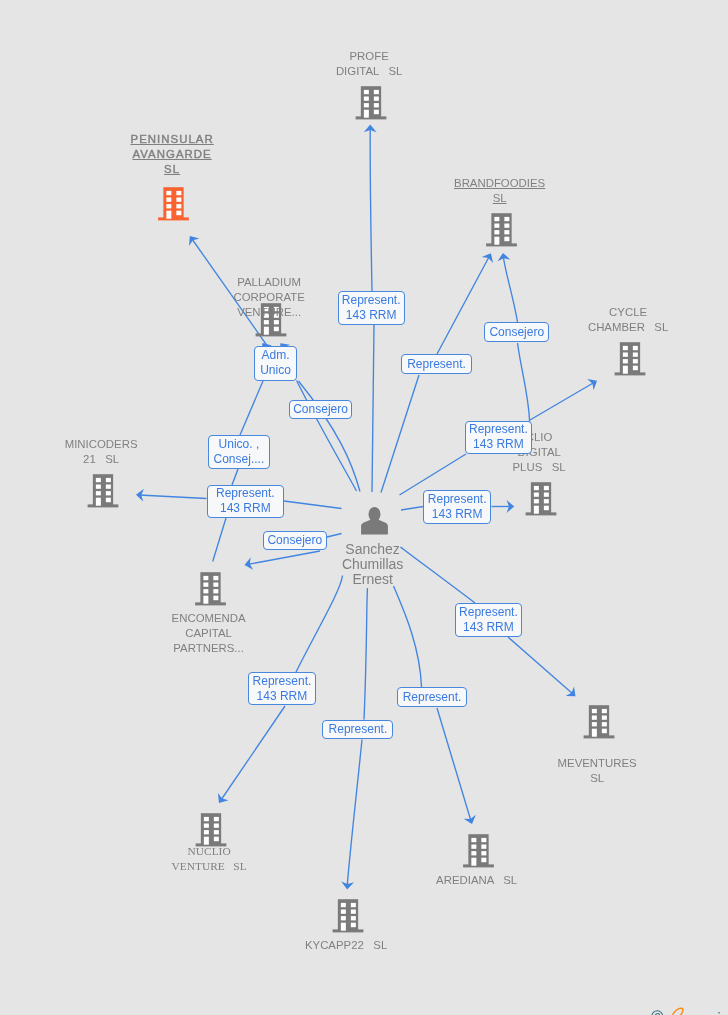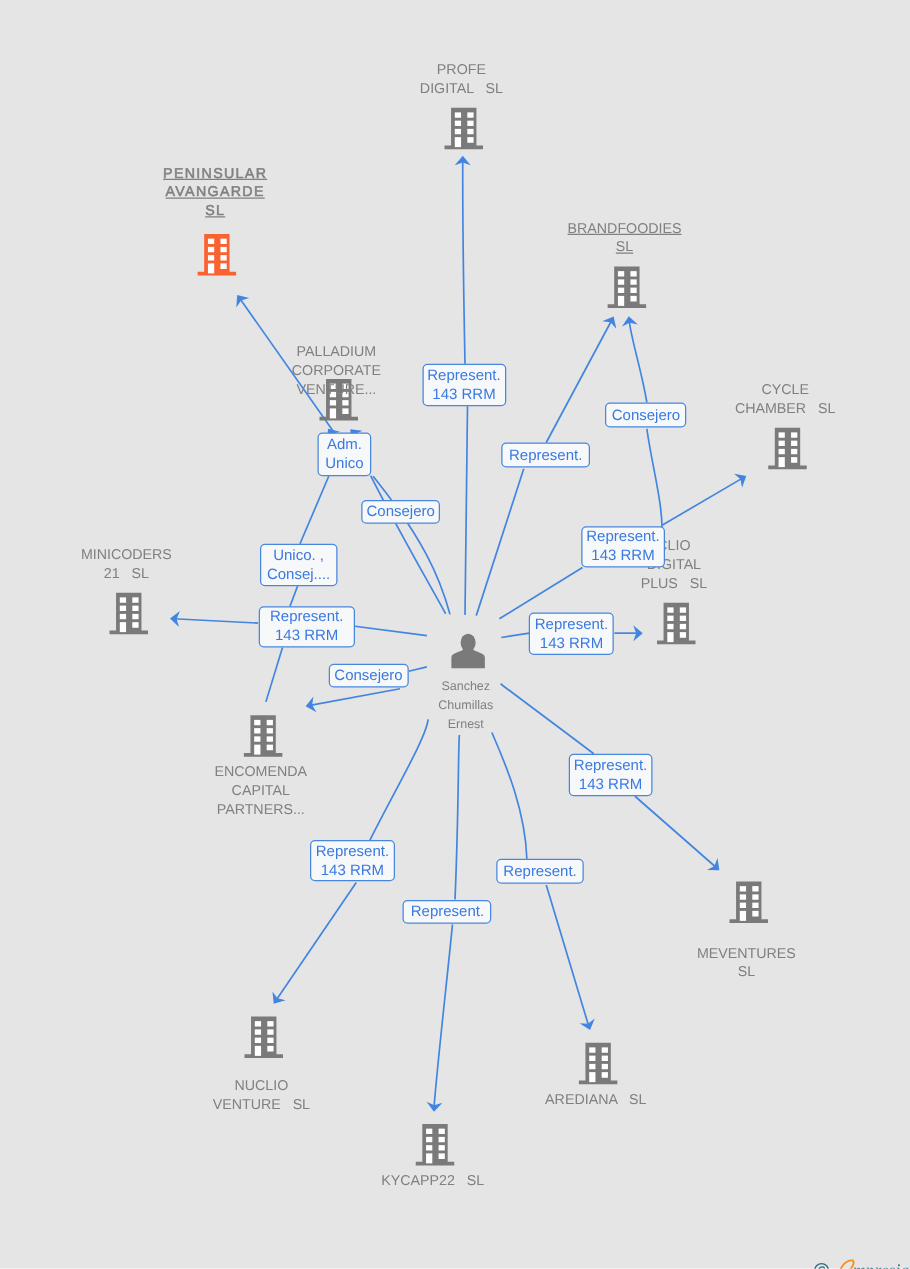--- a/index.html
+++ b/index.html
@@ -2,21 +2,21 @@
 <html><head>
 <meta charset="utf-8">
 <title>Empresia relations graph</title>
 <style>
   html,body{margin:0;padding:0;background:#fff;}
   body{width:728px;height:1015px;font-family:"Liberation Sans",sans-serif;overflow:hidden;position:relative;}
   #stage{position:absolute;left:0;top:0;width:728px;height:1015px;background:#e5e5e5;}
   svg.layer{position:absolute;left:0;top:0;width:728px;height:1015px;}
   .node{position:absolute;}
   .node-label{position:absolute;text-align:center;color:#808080;font-size:11.4px;line-height:14.8px;white-space:pre;left:50%;transform:translateX(-50%);margin-left:-1.9px;}
-  .node-label.person{font-size:10px;line-height:15.1px;}
+  .node-label.person{font-size:14px;line-height:15.1px;}
   .node-label.hl{font-weight:normal;color:#808080;-webkit-text-stroke:0.42px #808080;letter-spacing:1.05px;text-indent:1.05px;text-decoration:underline;}
   .edge-label{position:absolute;box-sizing:border-box;border:1.25px solid #4787dd;border-radius:4px;background:#f7f8f9;color:#3a7ae0;
      font-size:12px;line-height:15px;text-align:center;display:flex;flex-direction:column;align-items:center;justify-content:center;white-space:nowrap;}
   .footer{position:absolute;left:0;top:12px;width:728px;height:1015px;pointer-events:none;}
   
   .logo{font-family:"Liberation Serif",serif;font-style:italic;font-size:14.2px;color:#1f6377;white-space:nowrap;}
   
   
 </style>
 </head>
@@ -243,21 +243,21 @@
       <div class="node" style="left: 374.5px; top: 520.5px; width: 0px;">
         <div class="node-label person" style="top: 21.3px;"><div>Sanchez</div><div>Chumillas</div><div>Ernest</div></div>
       </div>
       <div class="node" style="left: 210.5px; top: 589px; width: 0px;">
         <div class="node-label" style="top: 22.2px;"><div>ENCOMENDA</div><div>CAPITAL</div><div>PARTNERS...</div></div>
       </div>
       <div class="node" style="left: 599px; top: 722px; width: 0px;">
         <div class="node-label" style="top: 22.2px; margin-top: 12px;"><div>MEVENTURES</div><div>SL</div></div>
       </div>
       <div class="node" style="left: 211px; top: 830px; width: 0px;">
-        <div class="node-label" style="top: 32px;"><div>NUCLIO</div><div>VENTURE   SL</div></div>
+        <div class="node-label" style="top: 14px; font-family: Liberation Serif, serif;"><div>NUCLIO</div><div>VENTURE   SL</div></div>
       </div>
       <div class="node" style="left: 478.5px; top: 851px; width: 0px;">
         <div class="node-label" style="top: 22.2px;"><div>AREDIANA   SL</div></div>
       </div>
       <div class="node" style="left: 348px; top: 916px; width: 0px;">
         <div class="node-label" style="top: 22.2px;"><div>KYCAPP22   SL</div></div>
       </div>
     </div>
   <div id="box-layer">
       <div class="edge-label" style="left: 337.7px; top: 290.8px; width: 67px; height: 34.4px;">

